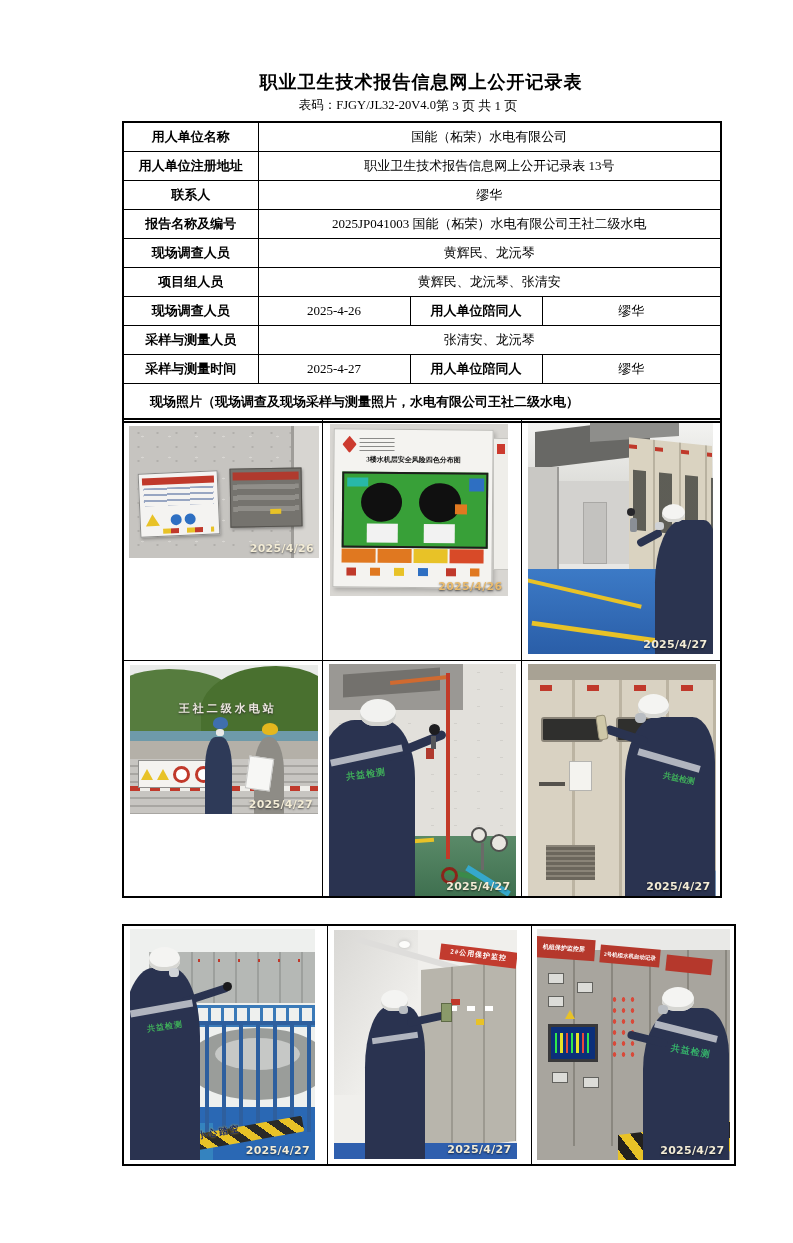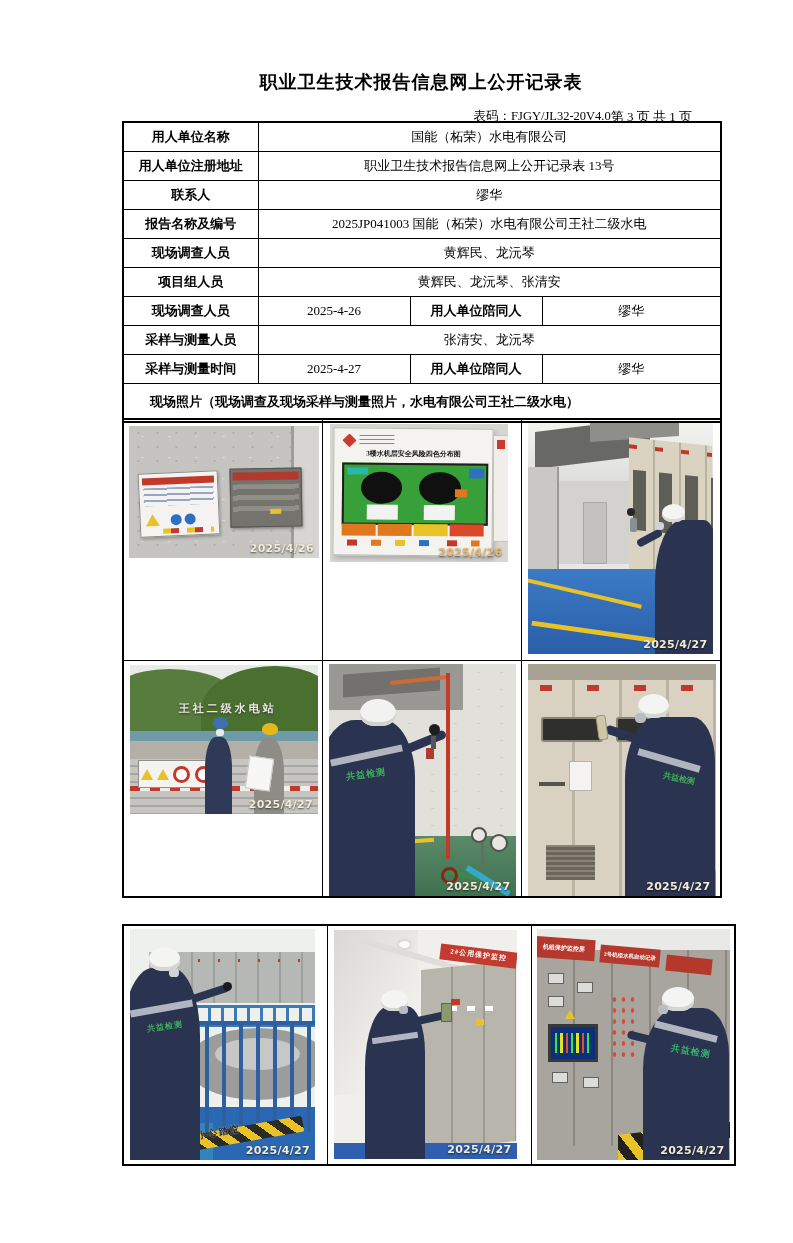--- a/index.html
+++ b/index.html
@@ -1,21 +1,21 @@
 <!DOCTYPE html>
 <html><head>
 <meta charset="utf-8">
 <style>
   html,body{margin:0;padding:0;background:#ffffff;}
   .page{position:relative;width:793px;height:1243px;background:#fff;overflow:hidden;
         font-family:"Liberation Serif","DejaVu Serif",serif;color:#000;}
   .title{position:absolute;top:70px;left:122px;width:598px;text-align:center;
          font-size:18px;font-weight:bold;letter-spacing:1px;}
-  .meta{position:absolute;top:108px;left:124px;width:596px;display:flex;
-        justify-content:flex-end;font-size:12.5px;}
+  .meta{position:absolute;top:97px;left:124px;width:596px;display:flex;
+        justify-content:center;font-size:12.5px;}
   .meta .pageinfo{padding-right:28px;font-size:13px;}
 
   
   table.doc{position:absolute;top:121px;left:122px;width:598px;border-collapse:collapse;
             table-layout:fixed;border:2px solid #000;}
   table.doc td{border:1px solid #000;text-align:center;vertical-align:middle;
                font-size:13px;padding:0 2px;overflow:hidden;}
   table.doc td.lbl{font-weight:bold;}
   table.doc tr.r{height:29px;}
   td.ph-header{height:37px;text-align:left !important;font-weight:bold;padding-left:26px !important;}
@@ -52,21 +52,21 @@
   .p1-bw-chips{left:28%;right:6%;bottom:4%;height:7%;
                background:repeating-linear-gradient(90deg,#e8c227 0 8px,#c0392b 8px 16px,#f4f3f1 16px 24px);}
   .p1-bg{left:53%;top:32%;width:37%;height:43%;background:#75736e;border:1px solid #55534f;
          transform:rotate(-1deg);box-shadow:1px 2px 3px rgba(0,0,0,.3);}
   .p1-bg-head{left:3%;top:5%;right:3%;height:14%;background:#b03a2e;}
   .p1-bg-rows{left:3%;top:26%;right:3%;height:54%;
               background:repeating-linear-gradient(180deg,#908e89 0 5px,#75736e 5px 11px);}
   .p1-bg-tag{left:55%;bottom:20%;width:16%;height:9%;background:#e8c227;}
 
   
-  .p2{width:178px;height:138px;margin:4px 0 0 7px;background:#d8d6d2;}
+  .p2{width:178px;height:172px;margin:4px 0 0 7px;background:#d8d6d2;}
   .p2-poster{left:2%;top:3%;width:89%;height:91%;background:#f4f3f0;border:1px solid #b9b8b4;
              transform:rotate(.5deg);box-shadow:2px 3px 4px rgba(0,0,0,.2);}
   .p2-logo{left:5%;top:4%;width:9%;height:11%;background:#cc3a2e;
            clip-path:polygon(50% 0,100% 50%,50% 100%,0 50%);}
   .p2-loglines{left:16%;top:5%;width:22%;height:9%;
                background:repeating-linear-gradient(180deg,#8a8a88 0 1.5px,transparent 1.5px 4px);}
   .p2-title{left:0;right:0;top:16%;text-align:center;font-weight:bold;font-size:7px;color:#111;}
   .p2-map{left:5%;top:27%;width:90%;height:46%;background:#38a038;border:2px solid #1e1e1c;}
   .p2-o1{left:12%;top:12%;width:29%;height:55%;background:#101010;border-radius:50%;}
   .p2-o2{left:53%;top:12%;width:29%;height:55%;background:#101010;border-radius:50%;}

